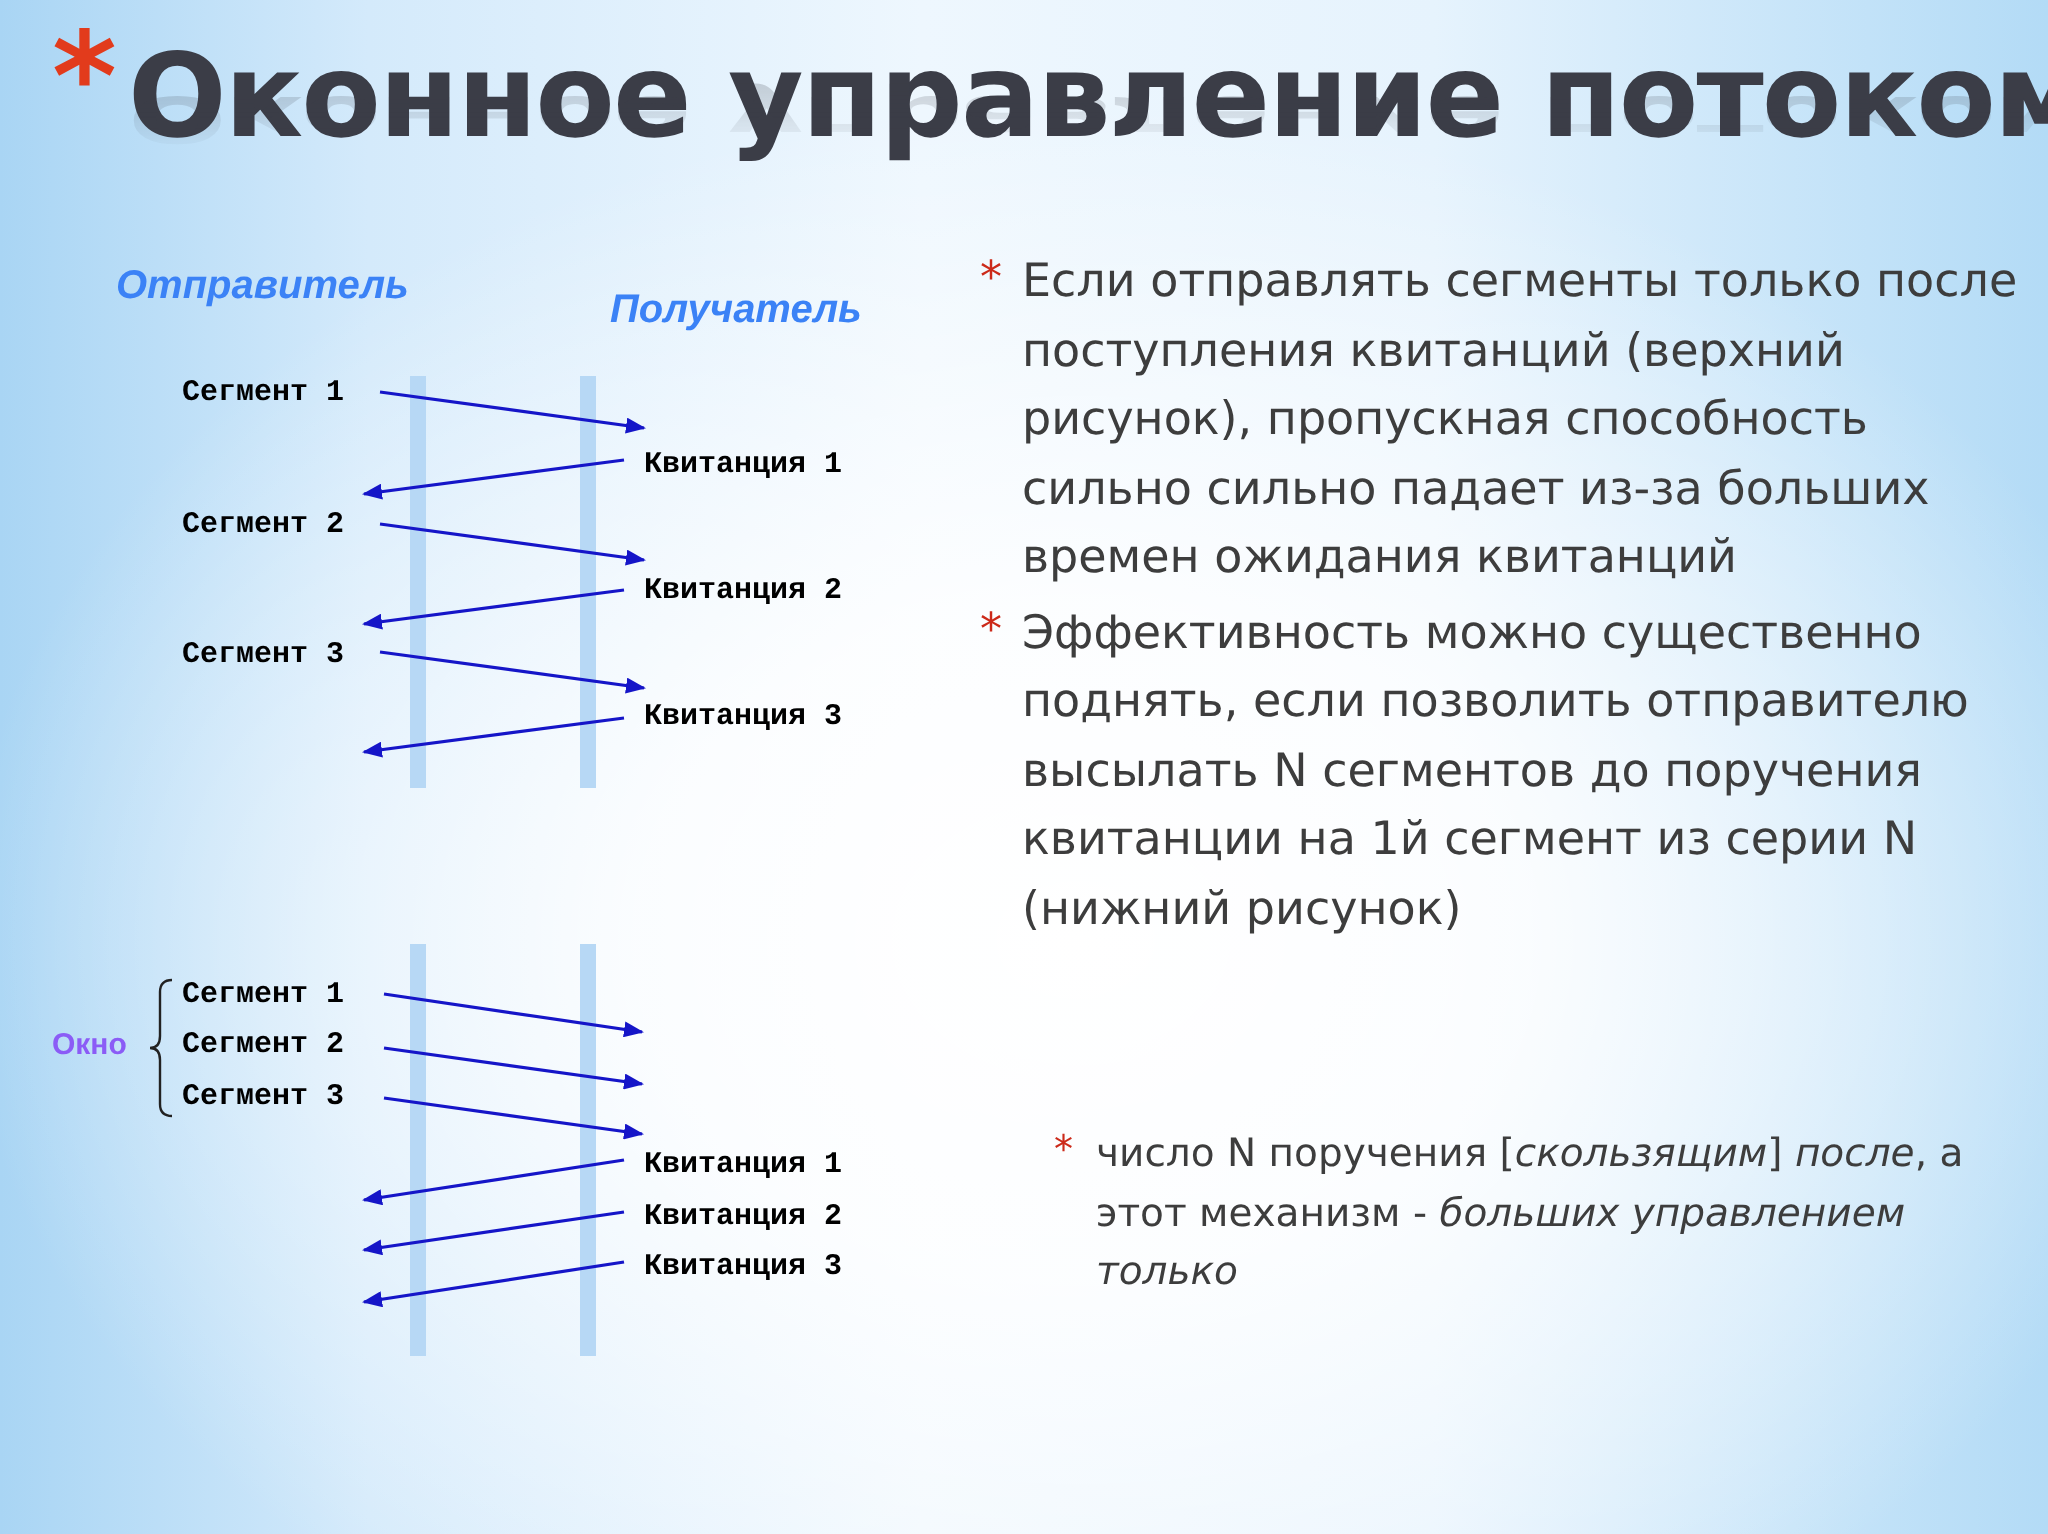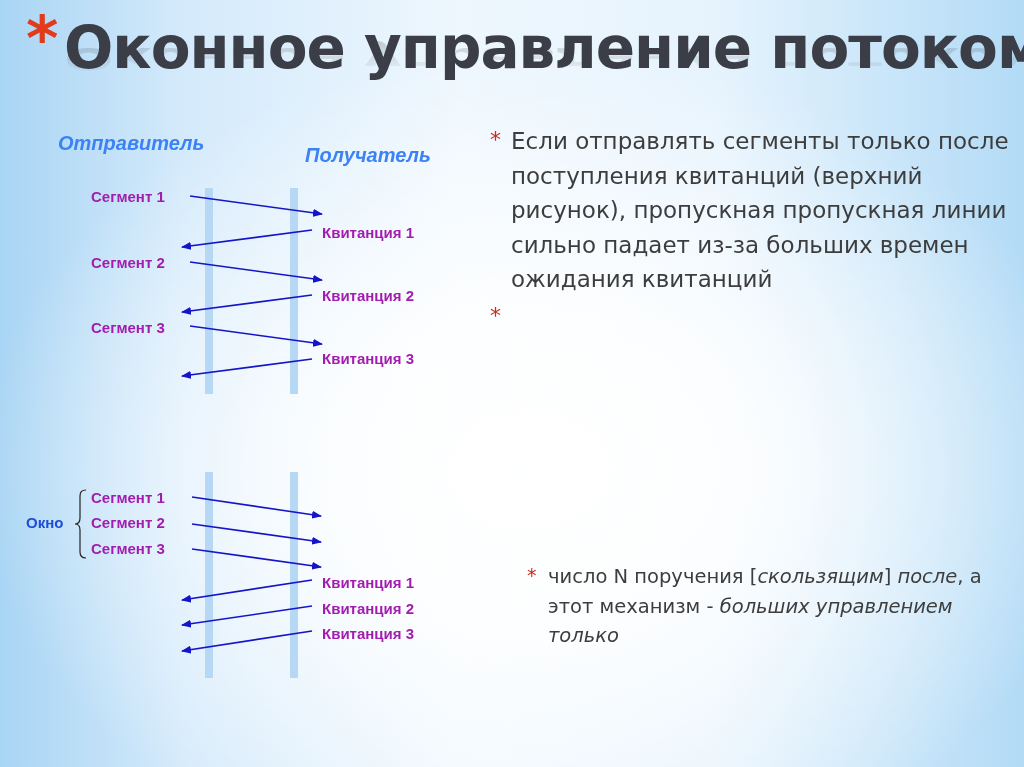--- a/index.html
+++ b/index.html
@@ -21,22 +21,22 @@
     position:absolute; left:42px; top:70px; margin:0;
     font-family:"DejaVu Sans", sans-serif; font-weight:bold; font-size:58px; letter-spacing:-1px;
     white-space:nowrap; line-height:68px; color:#3b3d47;
     transform:scaleY(-0.55); transform-origin:top; opacity:0.22;
     -webkit-mask-image:linear-gradient(180deg, rgba(0,0,0,0) 0%, rgba(0,0,0,1) 100%);
     mask-image:linear-gradient(180deg, rgba(0,0,0,0) 0%, rgba(0,0,0,1) 100%);
   }
 
   .diagram-text { position:absolute; font-family:"Liberation Sans", sans-serif; font-weight:bold; white-space:nowrap; }
   .hdr { font-size:20px; color:#3b82f6;font-style:italic; }
-  .lbl { font-size:15px; color:#a21caf; }
-  .okno { font-size:15px; color:#1d4ed8; }
+  .lbl { font-size:15px; color:#000000;font-family:Liberation Mono, monospace; }
+  .okno { font-size:15px; color:#8b5cf6; }
   .bar { position:absolute; width:8px; background:#b7d8f5; }
   svg.arrows { position:absolute; left:0; top:0; }
 
   .bullets { position:absolute; left:490px; top:124px; width:530px; }
   .b-item { position:relative; padding-left:21px; font-family:"DejaVu Sans", sans-serif; font-size:23px; line-height:34.5px; color:#3d3d3d; margin-bottom:3px; }
   .b-star { position:absolute; left:0; top:-1px; color:#cc2a1a; font-size:22px; }
   .sub { position:absolute; left:527px; top:562px; width:480px; }
   .s-item { position:relative; padding-left:21px; font-family:"DejaVu Sans", sans-serif; font-size:19.5px; line-height:29.5px; color:#3d3d3d; }
   .s-star { position:absolute; left:0; top:-1px; color:#cc2a1a; font-size:19px; }
   .it { font-style:italic;margin-top:44px; }
@@ -104,24 +104,25 @@
     <line x1="192" y1="549" x2="321" y2="567"></line>
     <line x1="312" y1="580" x2="182" y2="600"></line>
     <line x1="312" y1="606" x2="182" y2="625"></line>
     <line x1="312" y1="631" x2="182" y2="651"></line>
   </g>
 </svg>
 
 <div class="bullets">
   <div class="b-item">
     <span class="b-star">*</span>
-    <span>Если отправлять сегменты только после поступления квитанций (верхний рисунок), пропускная пропускная линии сильно падает из-за больших времен ожидания квитанций</span>
+    <span>Если отправлять сегменты только после поступления квитанций (верхний рисунок), пропускная способность сильно сильно падает из-за больших времен ожидания квитанций</span>
   </div>
   <div class="b-item">
     <span class="b-star">*</span>
+    <span>Эффективность можно существенно поднять, если позволить отправителю высылать N сегментов до поручения квитанции на 1й сегмент из серии N (нижний рисунок)</span>
   </div>
 </div>
 
 <div class="sub">
   <div class="s-item">
     <span class="s-star">*</span>
     <span>число N поручения [</span><span class="it">скользящим</span><span>] </span><span class="it">после</span><span>, а этот механизм - </span><span class="it">больших управлением</span><span> </span><span class="it">только</span>
   </div>
 </div>
 

